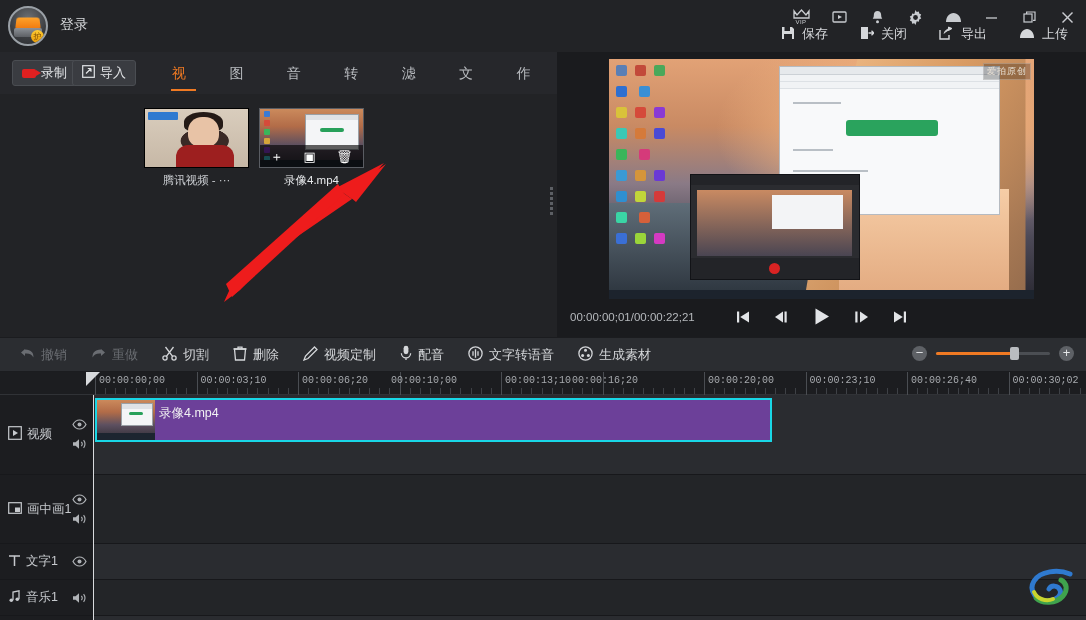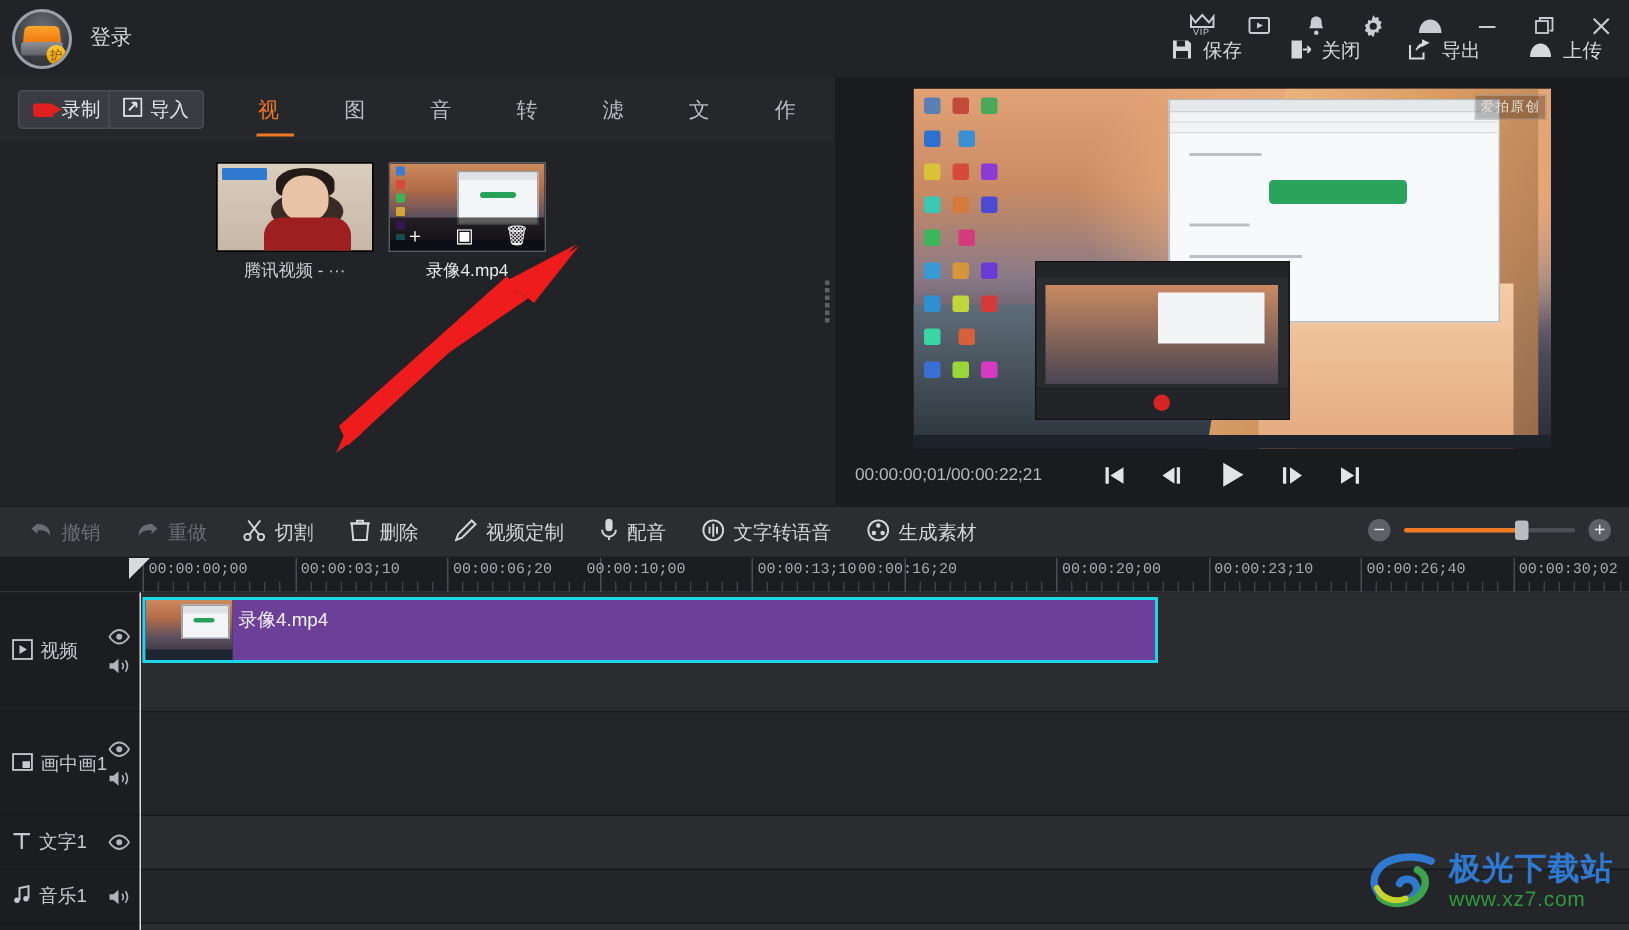--- a/index.html
+++ b/index.html
@@ -920,18 +920,14 @@
       <polygon points="386,164 356,202 344,192" fill="#ee1c1c"></polygon>
     </g>
   </svg>
 
   <div class="wm">
     <svg width="48" height="38" viewBox="0 0 48 38">
       <path d="M42 6C30 1 12 3 6 13c-6 10 3 21 15 20 8-.7 13-6 11-11-2-5-9-5-11-1" fill="none" stroke="#2f7ad0" stroke-width="5" stroke-linecap="round"></path>
       <path d="M8 30c6 6 20 6 27-2 5-6 4-13-2-16" fill="none" stroke="#3fa34d" stroke-width="5" stroke-linecap="round"></path>
       <path d="M6 24c3 7 12 10 19 7" fill="none" stroke="#c8d42e" stroke-width="4" stroke-linecap="round"></path>
     </svg>
-    <div class="wtxt">
-      <span class="w1">极光下载站</span>
-      <span class="w2">www.xz7.com</span>
-    </div>
   </div>
 </div>
 
 </body></html>

